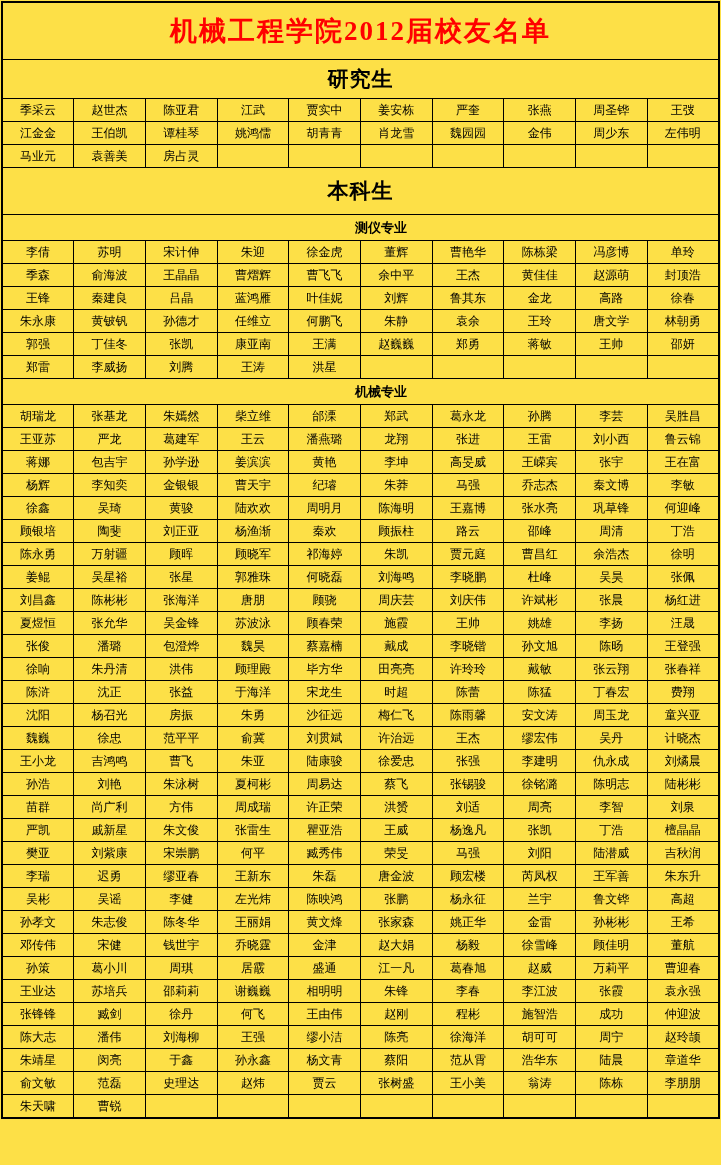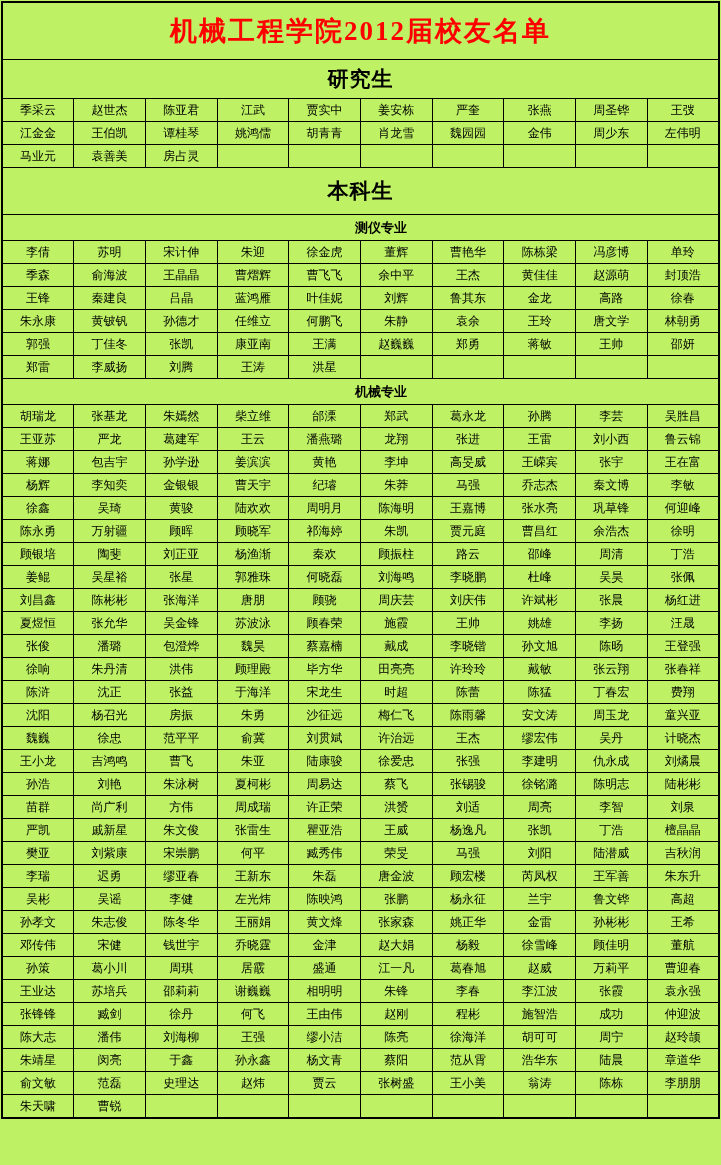--- a/index.html
+++ b/index.html
@@ -4,21 +4,21 @@
 <style>
   html, body {
     margin: 0;
     padding: 0;
     background: #ffffff;
     font-family: "Liberation Serif", "DejaVu Serif", serif;
   }
   .page {
     width: 721px;
     min-height: 1165px;
-    background: #bef264;
+    background: #fde047;
     box-sizing: border-box;
     padding: 1px;
   }
   table.alumni {
     width: 719px;
     border-collapse: collapse;
     table-layout: fixed;
     border: 2px solid #000000;
   }
   table.alumni col { width: 10%; }
@@ -252,44 +252,44 @@
           <td>黄骏</td>
           <td>陆欢欢</td>
           <td>周明月</td>
           <td>陈海明</td>
           <td>王嘉博</td>
           <td>张水亮</td>
           <td>巩草锋</td>
           <td>何迎峰</td>
         </tr>
         <tr class="name-row">
+          <td>顾银培</td>
+          <td>陶斐</td>
+          <td>刘正亚</td>
+          <td>杨渔渐</td>
+          <td>秦欢</td>
+          <td>顾振柱</td>
+          <td>路云</td>
+          <td>邵峰</td>
+          <td>周清</td>
+          <td>丁浩</td>
+        </tr>
+        <tr class="name-row">
           <td>陈永勇</td>
           <td>万射疆</td>
           <td>顾晖</td>
           <td>顾晓军</td>
           <td>祁海婷</td>
           <td>朱凯</td>
           <td>贾元庭</td>
           <td>曹昌红</td>
           <td>余浩杰</td>
           <td>徐明</td>
         </tr>
         <tr class="name-row">
-          <td>顾银培</td>
-          <td>陶斐</td>
-          <td>刘正亚</td>
-          <td>杨渔渐</td>
-          <td>秦欢</td>
-          <td>顾振柱</td>
-          <td>路云</td>
-          <td>邵峰</td>
-          <td>周清</td>
-          <td>丁浩</td>
-        </tr>
-        <tr class="name-row">
           <td>姜鲲</td>
           <td>吴星裕</td>
           <td>张星</td>
           <td>郭雅珠</td>
           <td>何晓磊</td>
           <td>刘海鸣</td>
           <td>李晓鹏</td>
           <td>杜峰</td>
           <td>吴昊</td>
           <td>张佩</td>

